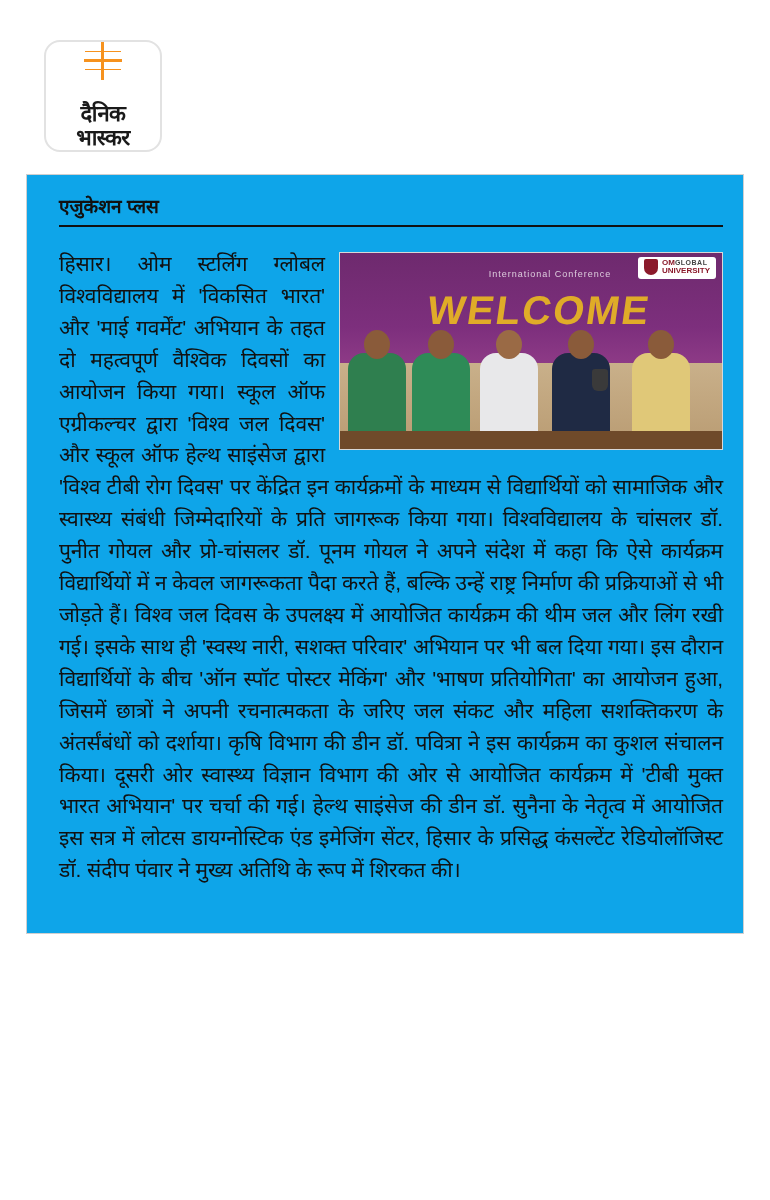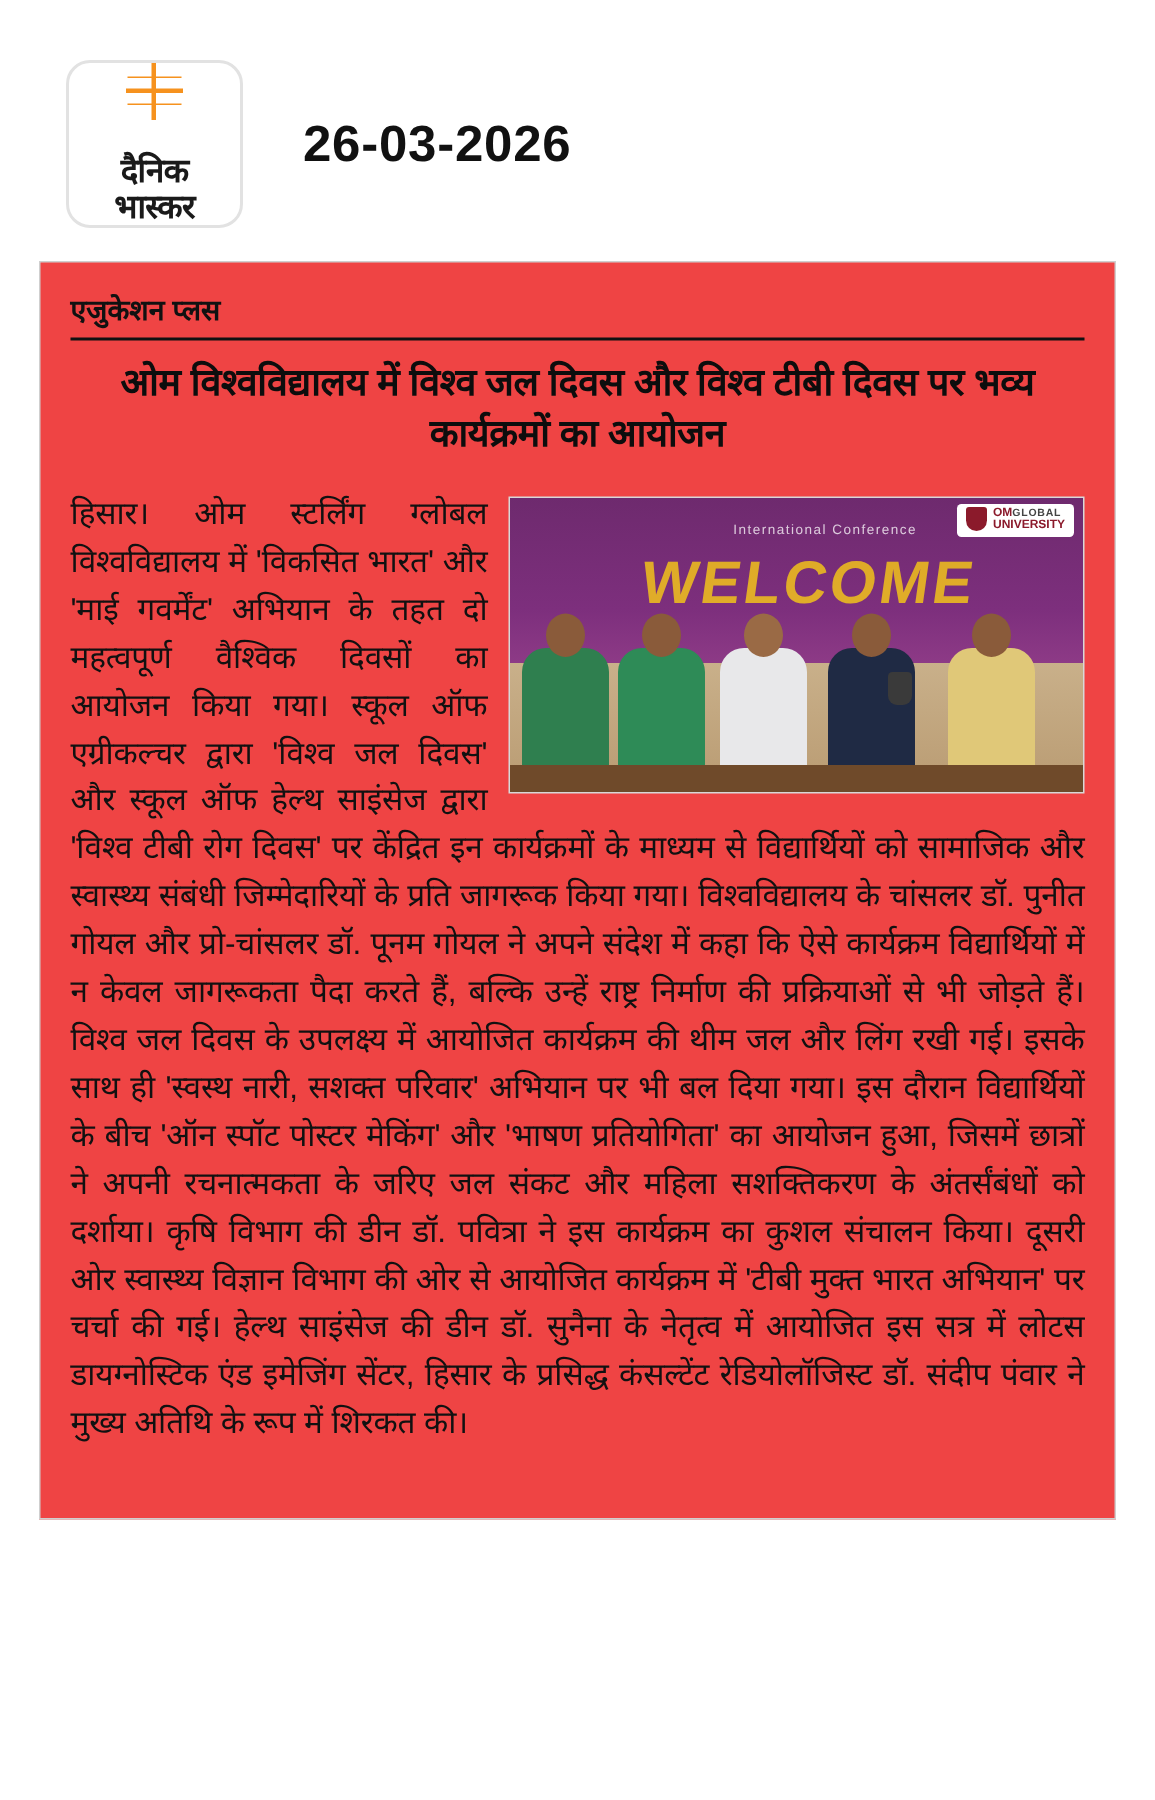--- a/index.html
+++ b/index.html
@@ -87,22 +87,22 @@
     font-size: 34px;
     font-weight: bold;
     color: #111;
     margin-left: 22px;
     letter-spacing: 0.5px;
   }
 
   
   .clipping {
     border: 1px solid #cfcfcf;
-    background: #ef4444;
-    padding: 18px 20px 26px 20px;
+    background: #0ea5e9;
+    padding: 18px 20px 26px 32px;
     box-sizing: border-box;
     margin: 0 4px;
   }
 
   .kicker {
     font-size: 19px;
     font-weight: bold;
     color: #111;
     padding-bottom: 6px;
     border-bottom: 2px solid #111;
@@ -245,28 +245,26 @@
 <div class="page">
 
   <div class="masthead">
     <div class="logo-box">
       <div class="sun"></div>
       <div class="logo-text">
         <span>दैनिक</span>
         <span class="l2">भास्कर</span>
       </div>
     </div>
-    <div class="edition-date">26-03-2026</div>
   </div>
 
   <div class="clipping">
 
     <span class="kicker">एजुकेशन प्लस</span>
 
-    <h1 class="headline">ओम विश्वविद्यालय में विश्व जल दिवस और विश्व टीबी दिवस पर भव्य कार्यक्रमों का आयोजन</h1>
 
     <div class="clearfix">
 
       <div class="photo-wrap">
         <div class="photo">
           <div class="banner-sub">International Conference</div>
           <div class="banner-text">WELCOME</div>
 
           <div class="uni-badge">
             <div class="crest"></div>

